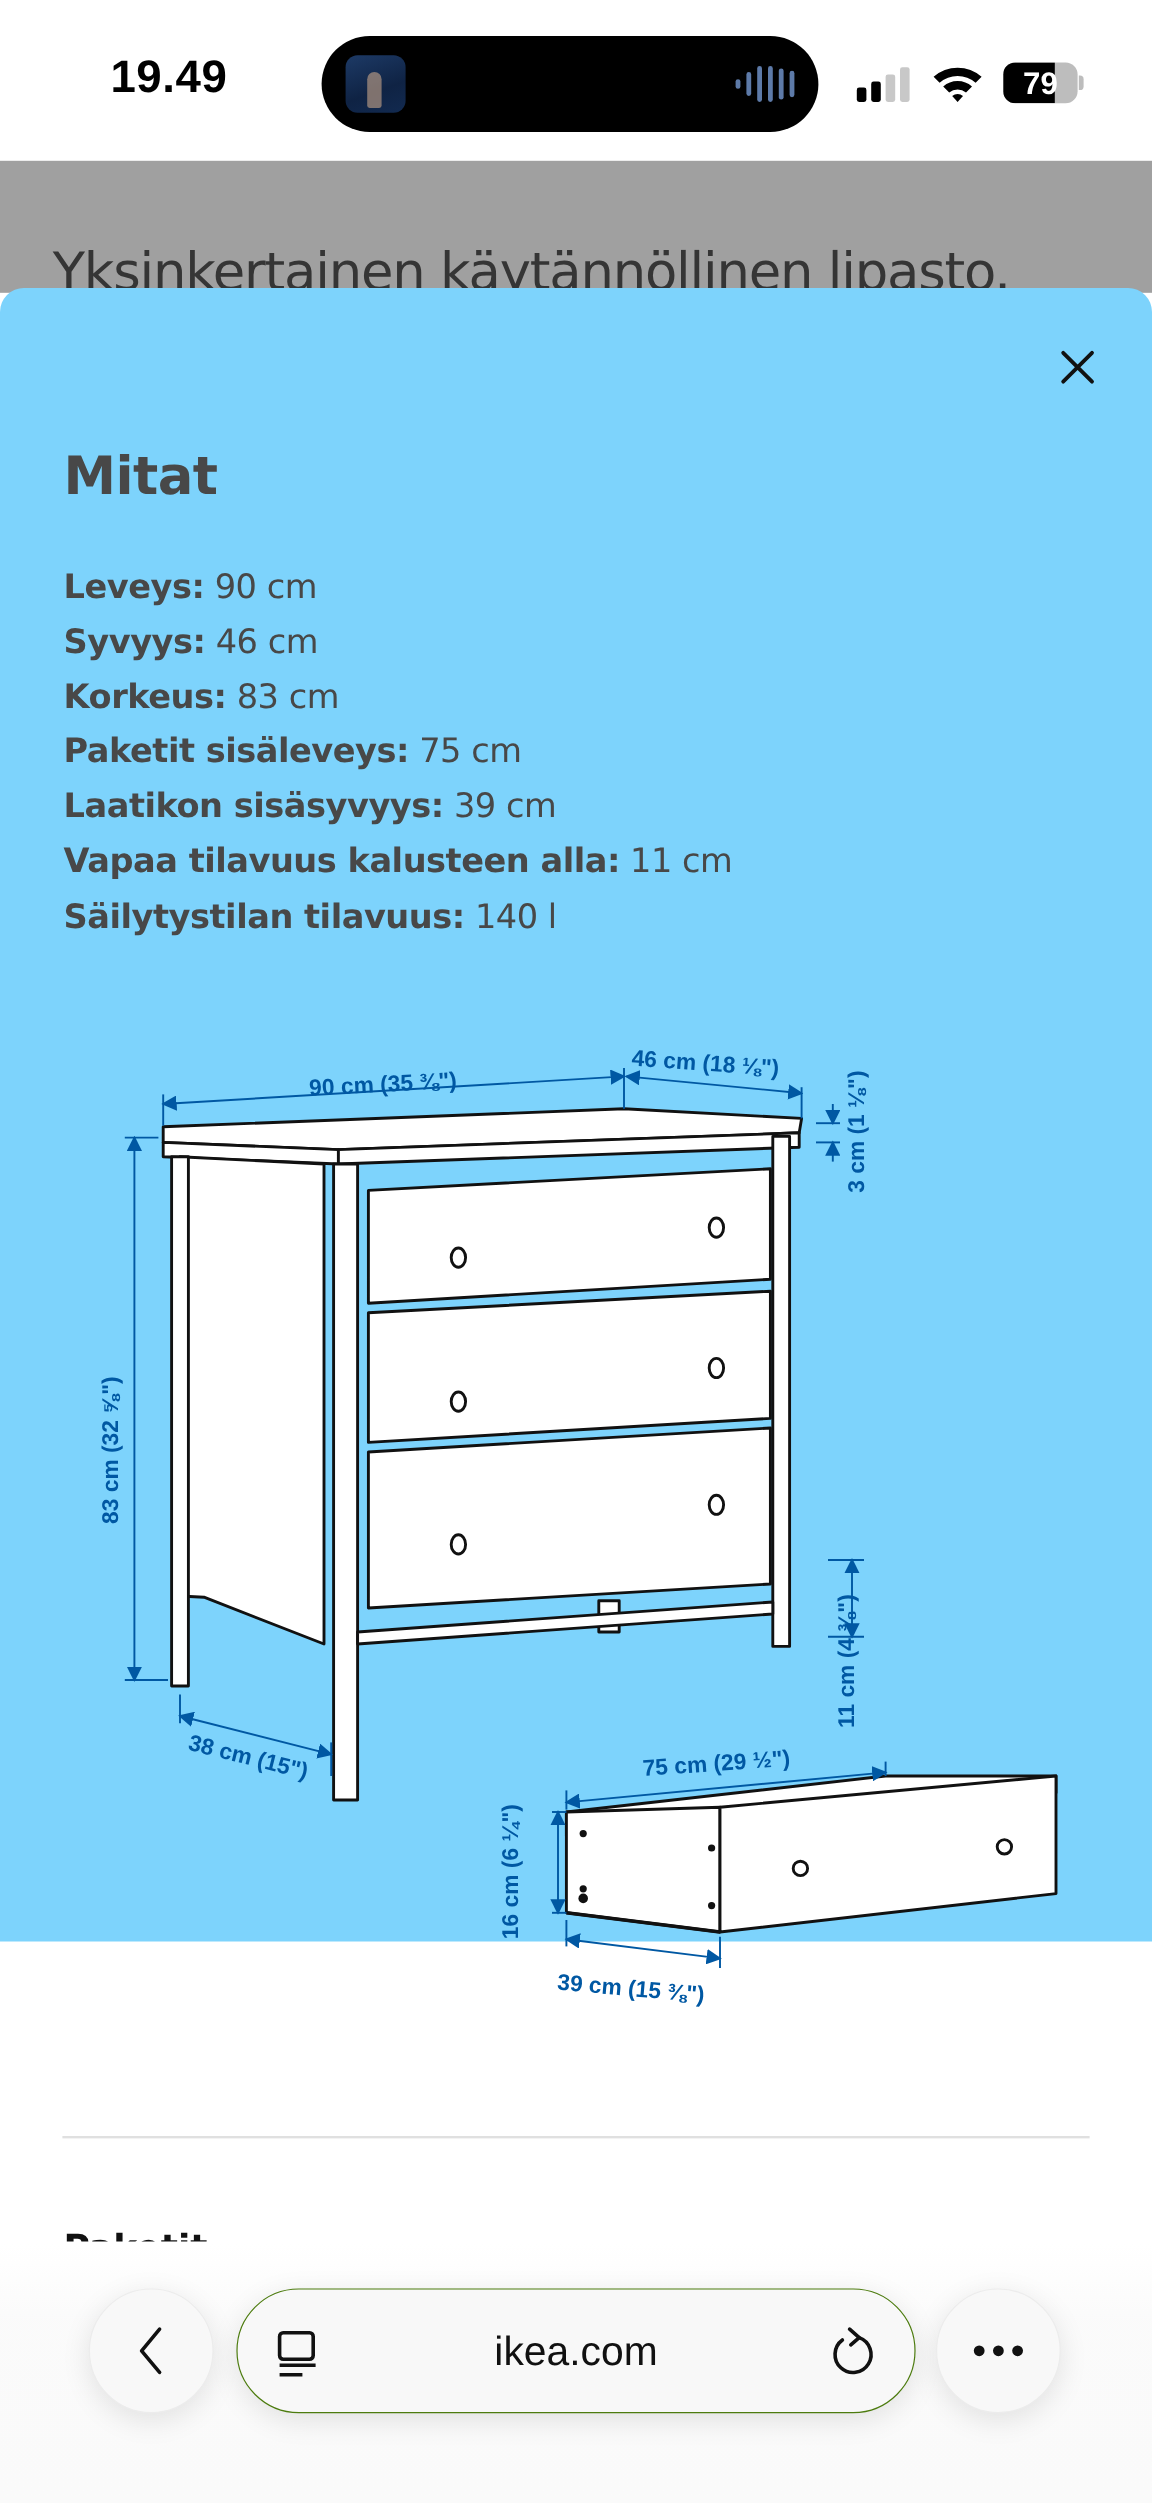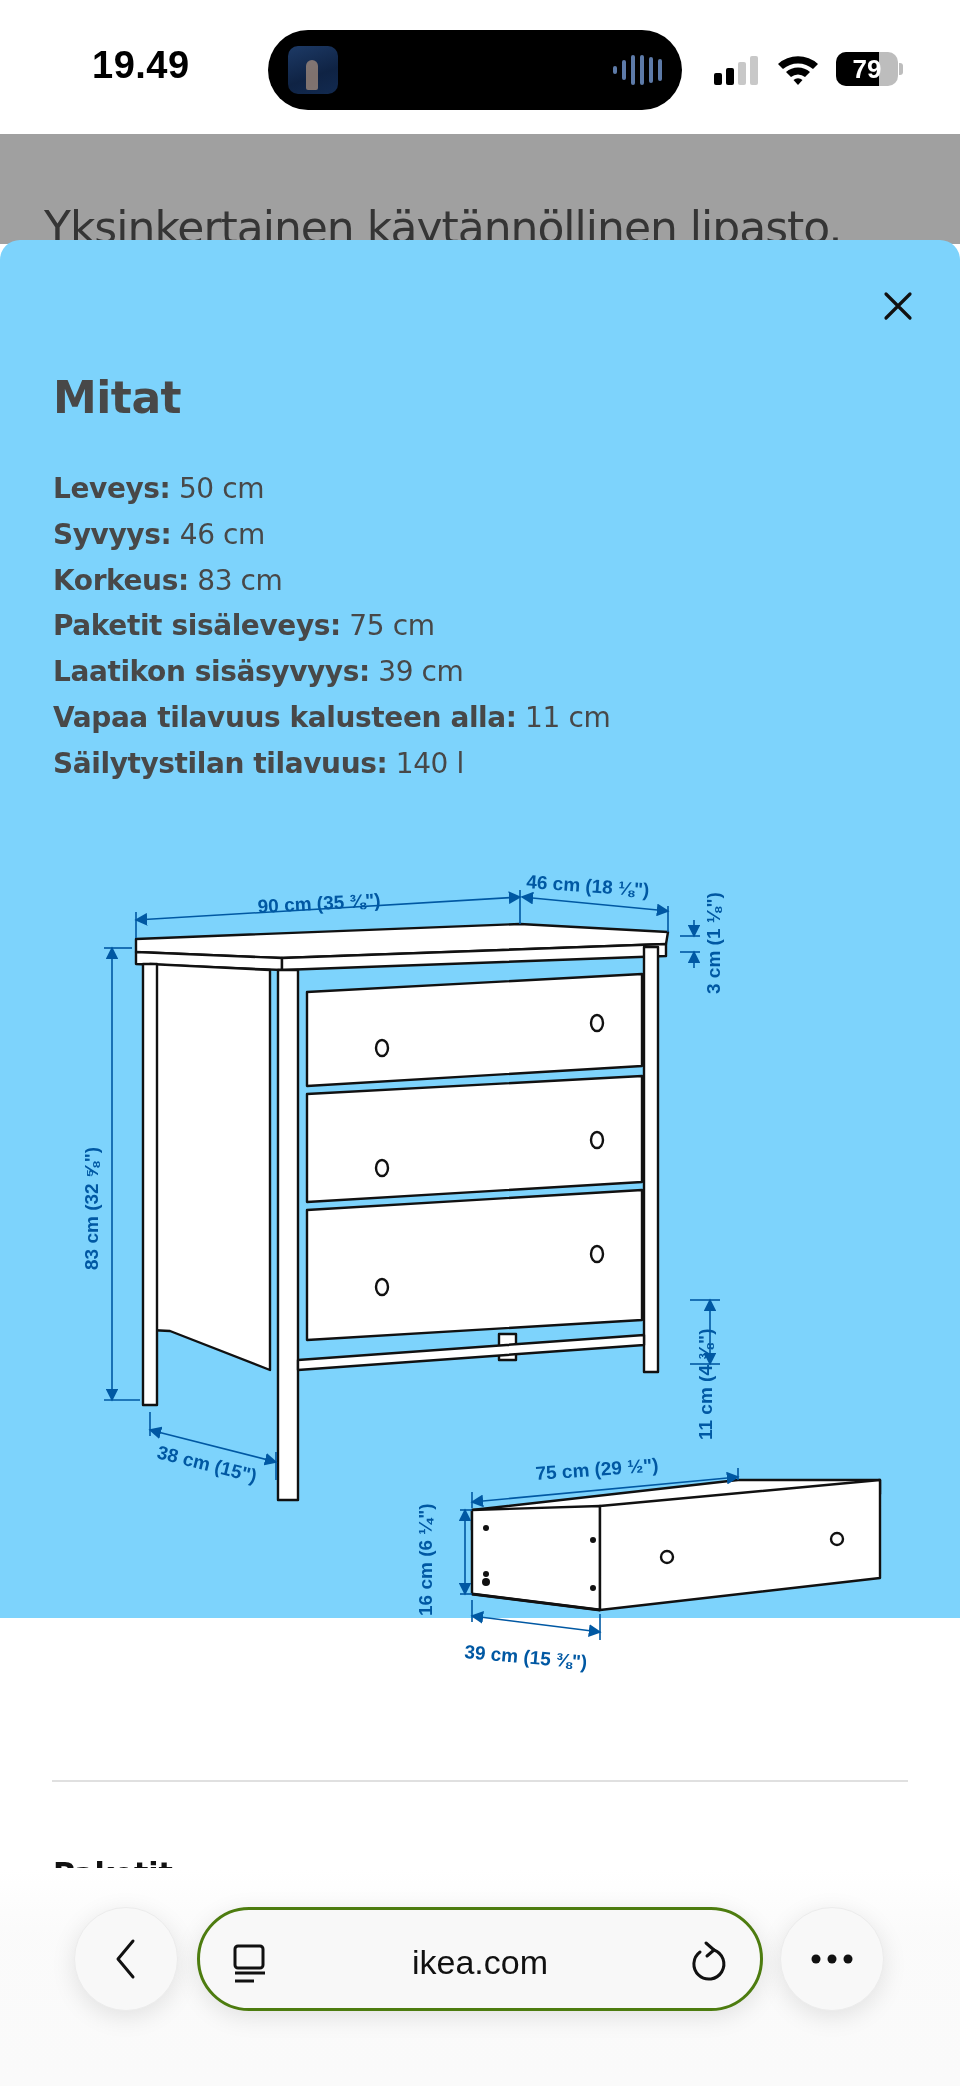--- a/index.html
+++ b/index.html
@@ -40,21 +40,21 @@
 
   .divider { position: absolute; left: 52px; top: 1540px; width: 856px; height: 2px; background: #e0e0e0; }
   .next-heading { position: absolute; left: 53px; top: 1612px; width: 120px; height: 16px; overflow: hidden; }
   .next-heading span { display: block; font-size: 30px; font-weight: 700; color: #111; line-height: 44px; margin-top: 0; font-family: "DejaVu Sans", sans-serif; }
 
   
   .toolbar-fade { position: absolute; left: 0; top: 1870px; width: 960px; height: 216px; background: linear-gradient(to bottom, rgba(255,255,255,0) 0%, rgba(250,250,250,0.9) 30%, #fafafa 100%); }
   .tb-circle { position: absolute; top: 1907px; width: 104px; height: 104px; border-radius: 52px; background: #f8f8f8; border: 1px solid #ececec; box-shadow: 0 6px 24px rgba(0,0,0,0.10); display: flex; align-items: center; justify-content: center; cursor: pointer; }
   .tb-back { left: 74px; }
   .tb-more { left: 780px; }
-  .tb-pill { position: absolute; left: 197px; top: 1907px; width: 566px; height: 104px; border-radius: 52px; background: #f8f8f8; border: 3px solid #4d7c0f; box-shadow: 0 6px 24px rgba(0,0,0,0.10); }
+  .tb-pill { position: absolute; left: 197px; top: 1907px; width: 566px; height: 104px; border-radius: 52px; background: #f8f8f8; border: 1px solid #4d7c0f; box-shadow: 0 6px 24px rgba(0,0,0,0.10); }
   .tb-reader { position: absolute; left: 32px; top: 34px; width: 36px; height: 40px; cursor: pointer; }
   .tb-url { position: absolute; left: 0; top: 0; width: 100%; text-align: center; line-height: 104px; font-size: 34px; color: #111; cursor: text; }
   .tb-reload { position: absolute; right: 32px; top: 30px; width: 40px; height: 44px; cursor: pointer; }
 </style>
 </head>
 <body>
 
 <div class="status-bar">
   <div class="status-time">19.49</div>
   <div class="dynamic-island">
@@ -95,21 +95,21 @@
 <div class="sheet">
   <div class="close-btn">
     <svg width="30" height="30" viewBox="0 0 30 30">
       <path d="M3 3 L27 27 M27 3 L3 27" stroke="#111" stroke-width="3.2" stroke-linecap="round"></path>
     </svg>
   </div>
 
   <h1 class="title">Mitat</h1>
 
   <ul class="specs">
-    <li><span class="lbl">Leveys:</span><span class="val"> 50 cm</span></li>
+    <li><span class="lbl">Leveys:</span><span class="val"> 90 cm</span></li>
     <li><span class="lbl">Syvyys:</span><span class="val"> 46 cm</span></li>
     <li><span class="lbl">Korkeus:</span><span class="val"> 83 cm</span></li>
     <li><span class="lbl">Paketit sisäleveys:</span><span class="val"> 75 cm</span></li>
     <li><span class="lbl">Laatikon sisäsyvyys:</span><span class="val"> 39 cm</span></li>
     <li><span class="lbl">Vapaa tilavuus kalusteen alla:</span><span class="val"> 11 cm</span></li>
     <li><span class="lbl">Säilytystilan tilavuus:</span><span class="val"> 140 l</span></li>
   </ul>
 
   <svg class="diagram" viewBox="0 0 840 1040" font-family="Liberation Sans, sans-serif">
     <defs>

